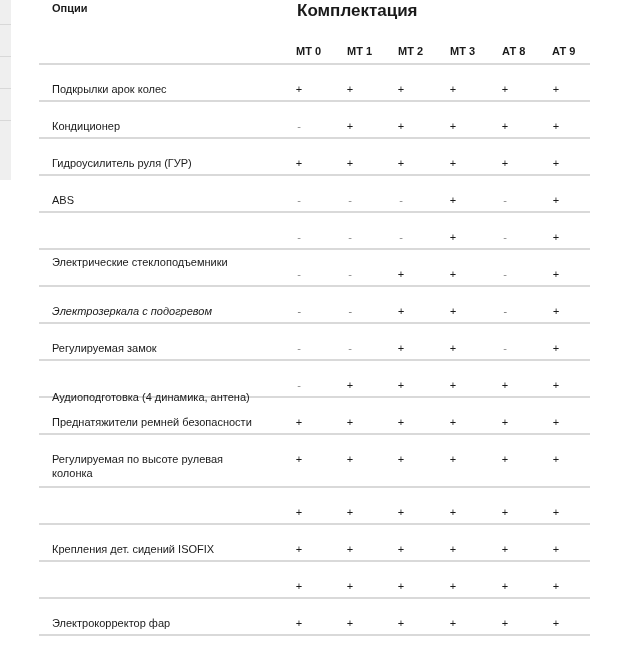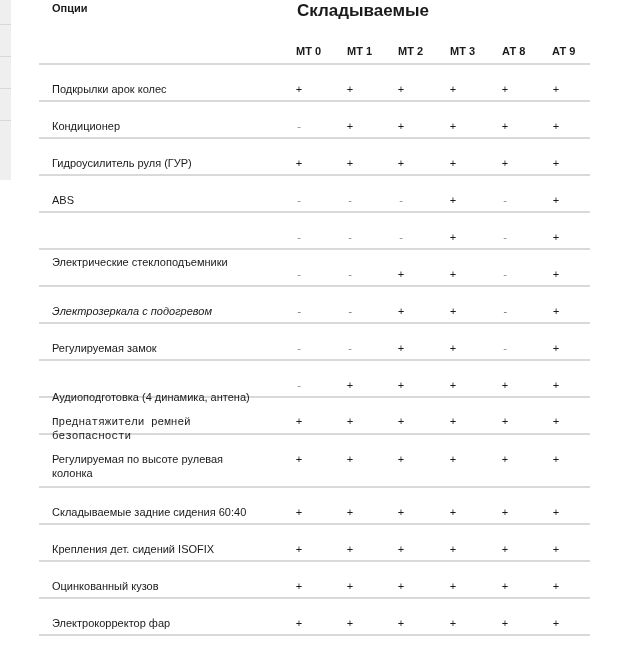--- a/index.html
+++ b/index.html
@@ -89,21 +89,21 @@
 <body>
 
 <div class="left-strip">
   <div class="tick" style="top:24px"></div>
   <div class="tick" style="top:56px"></div>
   <div class="tick" style="top:88px"></div>
   <div class="tick" style="top:120px"></div>
 </div>
 
 <div class="options-label">Опции</div>
-<div class="title">Складываемые</div>
+<div class="title">Комплектация</div>
 
 <div class="header-row">
   <span class="col-head" style="left:257px">МТ 0</span>
   <span class="col-head" style="left:308px">МТ 1</span>
   <span class="col-head" style="left:359px">МТ 2</span>
   <span class="col-head" style="left:411px">МТ 3</span>
   <span class="col-head" style="left:463px">АТ 8</span>
   <span class="col-head" style="left:513px">АТ 9</span>
 </div>
 
@@ -181,58 +181,56 @@
     </div>
     <div class="row" style="height: 35px;">
       <span class="label" style="top: 17px; margin-top: 12px;">Аудиоподготовка (4 динамика, антена)</span>
       <span class="cell minus" style="left: 260px; top: 17px;">-</span>
       <span class="cell" style="left: 311px; top: 17px;">+</span>
       <span class="cell" style="left: 362px; top: 17px;">+</span>
       <span class="cell" style="left: 414px; top: 17px;">+</span>
       <span class="cell" style="left: 466px; top: 17px;">+</span>
       <span class="cell" style="left: 517px; top: 17px;">+</span>
     </div>
-    <div class="row" style="height: 35px; font-family: Liberation Mono, monospace;">
+    <div class="row" style="height: 35px;">
       <span class="label" style="top: 17px;">Преднатяжители ремней безопасности</span>
       <span class="cell" style="left: 260px; top: 17px;">+</span>
       <span class="cell" style="left: 311px; top: 17px;">+</span>
       <span class="cell" style="left: 362px; top: 17px;">+</span>
       <span class="cell" style="left: 414px; top: 17px;">+</span>
       <span class="cell" style="left: 466px; top: 17px;">+</span>
       <span class="cell" style="left: 517px; top: 17px;">+</span>
     </div>
     <div class="row" style="height: 51px;">
       <span class="label" style="top: 17px;">Регулируемая по высоте рулевая колонка</span>
       <span class="cell" style="left: 260px; top: 17px;">+</span>
       <span class="cell" style="left: 311px; top: 17px;">+</span>
       <span class="cell" style="left: 362px; top: 17px;">+</span>
       <span class="cell" style="left: 414px; top: 17px;">+</span>
       <span class="cell" style="left: 466px; top: 17px;">+</span>
       <span class="cell" style="left: 517px; top: 17px;">+</span>
     </div>
     <div class="row" style="height: 35px;">
-      <span class="label" style="top: 17px;">Складываемые задние сидения 60:40</span>
       <span class="cell" style="left: 260px; top: 17px;">+</span>
       <span class="cell" style="left: 311px; top: 17px;">+</span>
       <span class="cell" style="left: 362px; top: 17px;">+</span>
       <span class="cell" style="left: 414px; top: 17px;">+</span>
       <span class="cell" style="left: 466px; top: 17px;">+</span>
       <span class="cell" style="left: 517px; top: 17px;">+</span>
     </div>
     <div class="row" style="height: 35px;">
       <span class="label" style="top: 17px;">Крепления дет. сидений ISOFIX</span>
       <span class="cell" style="left: 260px; top: 17px;">+</span>
       <span class="cell" style="left: 311px; top: 17px;">+</span>
       <span class="cell" style="left: 362px; top: 17px;">+</span>
       <span class="cell" style="left: 414px; top: 17px;">+</span>
       <span class="cell" style="left: 466px; top: 17px;">+</span>
       <span class="cell" style="left: 517px; top: 17px;">+</span>
     </div>
     <div class="row" style="height: 35px;">
-      <span class="label" style="top: 17px;">Оцинкованный кузов</span>
       <span class="cell" style="left: 260px; top: 17px;">+</span>
       <span class="cell" style="left: 311px; top: 17px;">+</span>
       <span class="cell" style="left: 362px; top: 17px;">+</span>
       <span class="cell" style="left: 414px; top: 17px;">+</span>
       <span class="cell" style="left: 466px; top: 17px;">+</span>
       <span class="cell" style="left: 517px; top: 17px;">+</span>
     </div>
     <div class="row" style="height: 35px;">
       <span class="label" style="top: 17px;">Электрокорректор фар</span>
       <span class="cell" style="left: 260px; top: 17px;">+</span>

